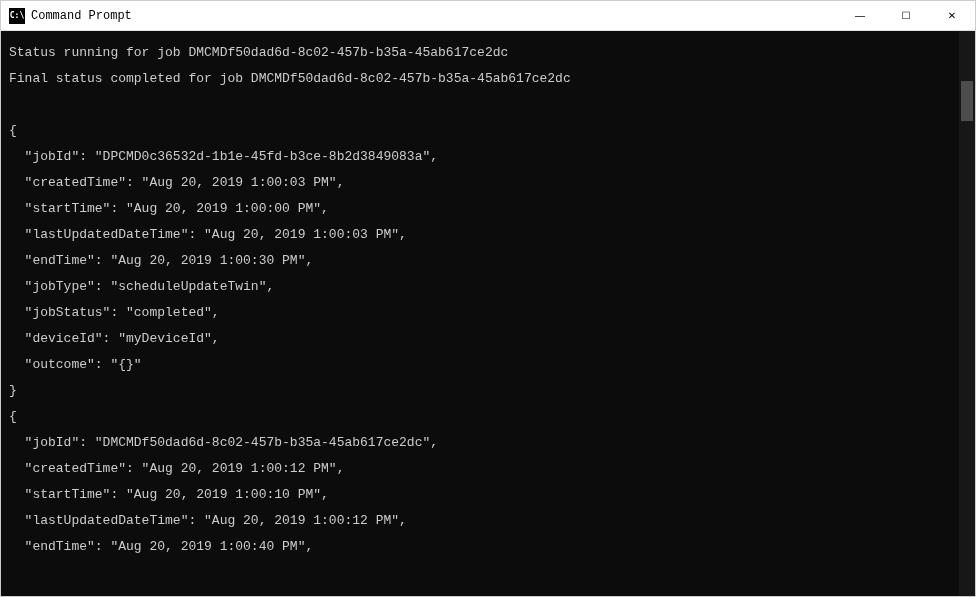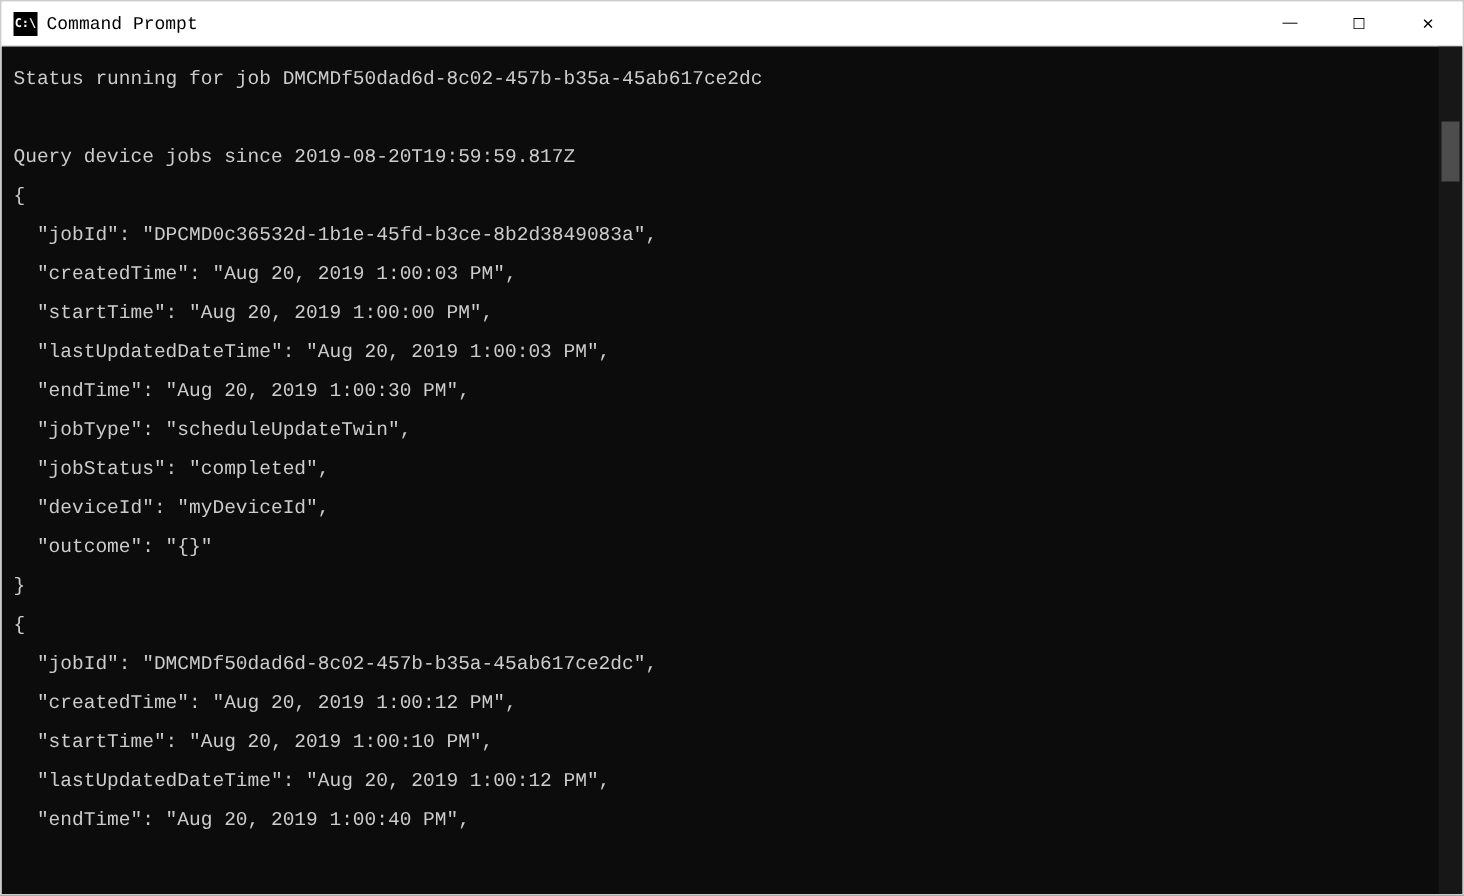--- a/index.html
+++ b/index.html
@@ -91,22 +91,22 @@
   <div class="titlebar-title">Command Prompt</div>
   <div class="titlebar-controls">
     <div class="titlebar-btn">—</div>
     <div class="titlebar-btn">☐</div>
     <div class="titlebar-btn close">✕</div>
   </div>
 </div>
 
 <div class="terminal">
 <div class="line">Status running for job DMCMDf50dad6d-8c02-457b-b35a-45ab617ce2dc</div>
+<div class="line">Final status completed for job DMCMDf50dad6d-8c02-457b-b35a-45ab617ce2dc</div>
 <div class="line"> </div>
-<div class="line">Query device jobs since 2019-08-20T19:59:59.817Z</div>
 <div class="line">{</div>
 <div class="line">  "jobId": "DPCMD0c36532d-1b1e-45fd-b3ce-8b2d3849083a",</div>
 <div class="line">  "createdTime": "Aug 20, 2019 1:00:03 PM",</div>
 <div class="line">  "startTime": "Aug 20, 2019 1:00:00 PM",</div>
 <div class="line">  "lastUpdatedDateTime": "Aug 20, 2019 1:00:03 PM",</div>
 <div class="line">  "endTime": "Aug 20, 2019 1:00:30 PM",</div>
 <div class="line">  "jobType": "scheduleUpdateTwin",</div>
 <div class="line">  "jobStatus": "completed",</div>
 <div class="line">  "deviceId": "myDeviceId",</div>
 <div class="line">  "outcome": "{}"</div>

